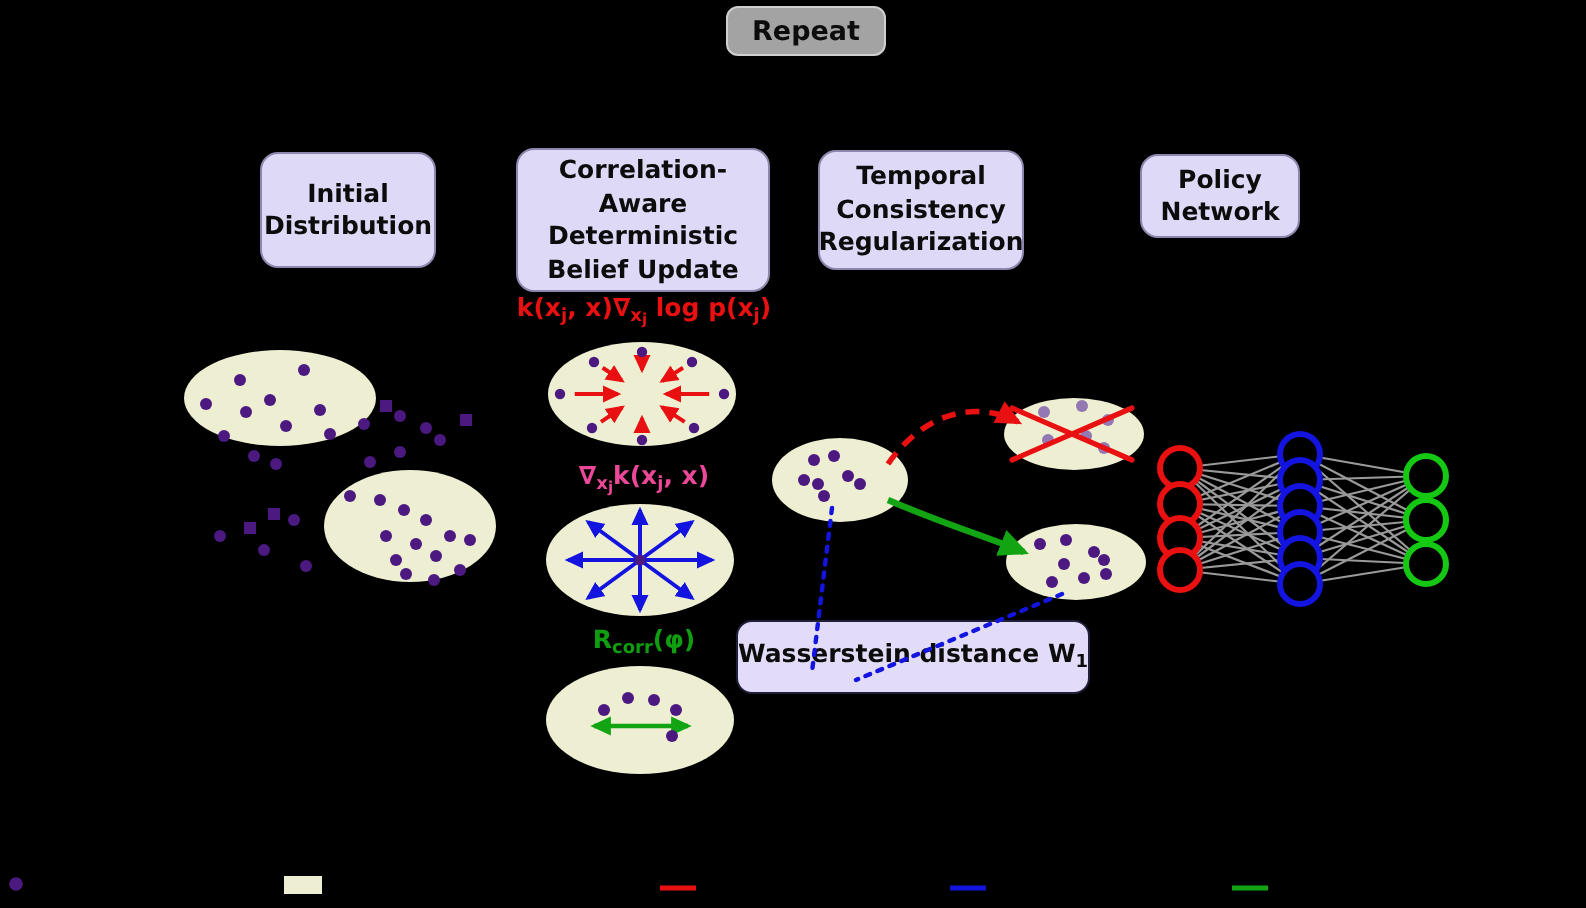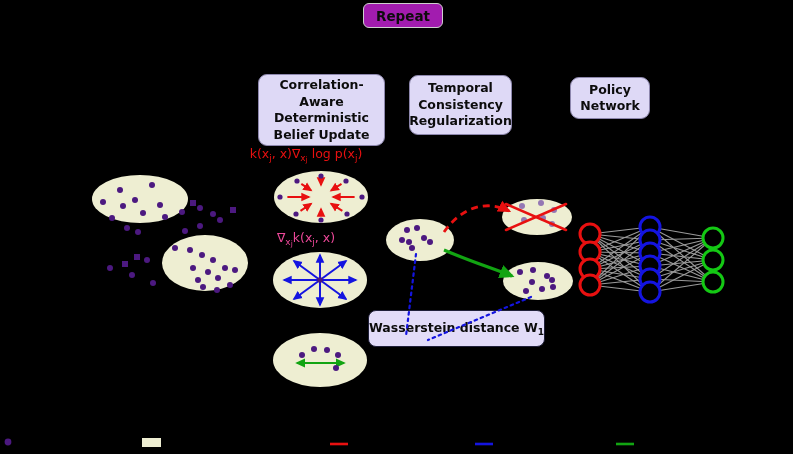--- a/index.html
+++ b/index.html
@@ -2,59 +2,64 @@
 <html><head>
 <meta charset="utf-8">
 <style>
   html,body{margin:0;padding:0;background:#000;}
   .canvas{position:relative;width:793px;height:454px;background:#000;overflow:hidden;
           font-family:"DejaVu Sans","Liberation Sans",sans-serif;}
   .box{position:absolute;background:#ded9f6;border:1px solid #8d87ad;border-radius:9px;
        display:flex;align-items:center;justify-content:center;text-align:center;
        font-weight:bold;color:#0c0c0c;box-sizing:border-box;}
   .stage{font-size:12.5px;line-height:1.32;white-space:pre-line;}
-  #repeat{left:363px;top:3px;width:80px;height:25px;background:#a21caf;border:1px solid #cfcfcf;
+  #repeat{left:363px;top:3px;width:80px;height:25px;background:#a3a3a3;border:1px solid #cfcfcf;
           border-radius:6px;font-size:13.5px;}
-  .mathlabel{position:absolute;width:132px;left:240px;text-align:center;font-weight:normal;
+  .mathlabel{position:absolute;width:132px;left:256px;text-align:center;font-weight:bold;
              font-size:12.5px;white-space:nowrap;}
   .redtxt{color:#e81010;} .bluetxt{color:#ec4899;} .greentxt{color:#0f9e0f;}
   .sub{font-size:9px;vertical-align:-2.5px;}
   .ssub{font-size:7.5px;vertical-align:-4px;}
   #proj{left:368px;top:310px;width:177px;height:37px;background:#e2dcf8;border:1.5px solid #20203a;
         border-radius:8px;flex-direction:column;font-size:12.5px;line-height:1.35;}
   #diagram-svg{position:absolute;left:0;top:0;pointer-events:none;}
 </style>
 </head>
 <body>
 
 <div class="canvas">
 
   <div class="box" id="repeat">
     <span>Repeat</span>
   </div>
 
+  <div class="box stage" style="left:130px;top:76px;width:88px;height:58px;">
+    <span>Initial
+Distribution</span>
+  </div>
   <div class="box stage" style="left:258px;top:74px;width:127px;height:72px;">
     <span>Correlation-Aware
 Deterministic
 Belief Update</span>
   </div>
   <div class="box stage" style="left:409px;top:75px;width:103px;height:60px;">
     <span>Temporal
 Consistency
 Regularization</span>
   </div>
   <div class="box stage" style="left:570px;top:77px;width:80px;height:42px;">
     <span>Policy
 Network</span>
   </div>
 
   <div class="mathlabel redtxt" style="top:146px;"><span>k(x</span><span class="sub">j</span><span>, x)∇</span><span class="sub">x</span><span class="ssub">j</span><span> log p(x</span><span class="sub">j</span><span>)</span></div>
 
   <div class="mathlabel bluetxt" style="top:230px;"><span>∇</span><span class="sub">x</span><span class="ssub">j</span><span>k(x</span><span class="sub">j</span><span>, x)</span></div>
 
+  <div class="mathlabel greentxt" style="top:312px;"><span>R</span><span class="sub">corr</span><span>(φ)</span></div>
 
   <div class="box" id="proj">
     <div><span>Wasserstein distance W</span><span class="sub">1</span></div>
   </div>
 
   <svg id="diagram-svg" width="793" height="454" viewBox="0 0 793 454">
     <defs>
       <marker id="m-red" viewBox="0 0 6 6" refX="4.6" refY="3" markerWidth="5" markerHeight="5" orient="auto-start-reverse">
         <path d="M0,0.4 L5.6,3 L0,5.6 z" fill="#e81010"></path>
       </marker>

